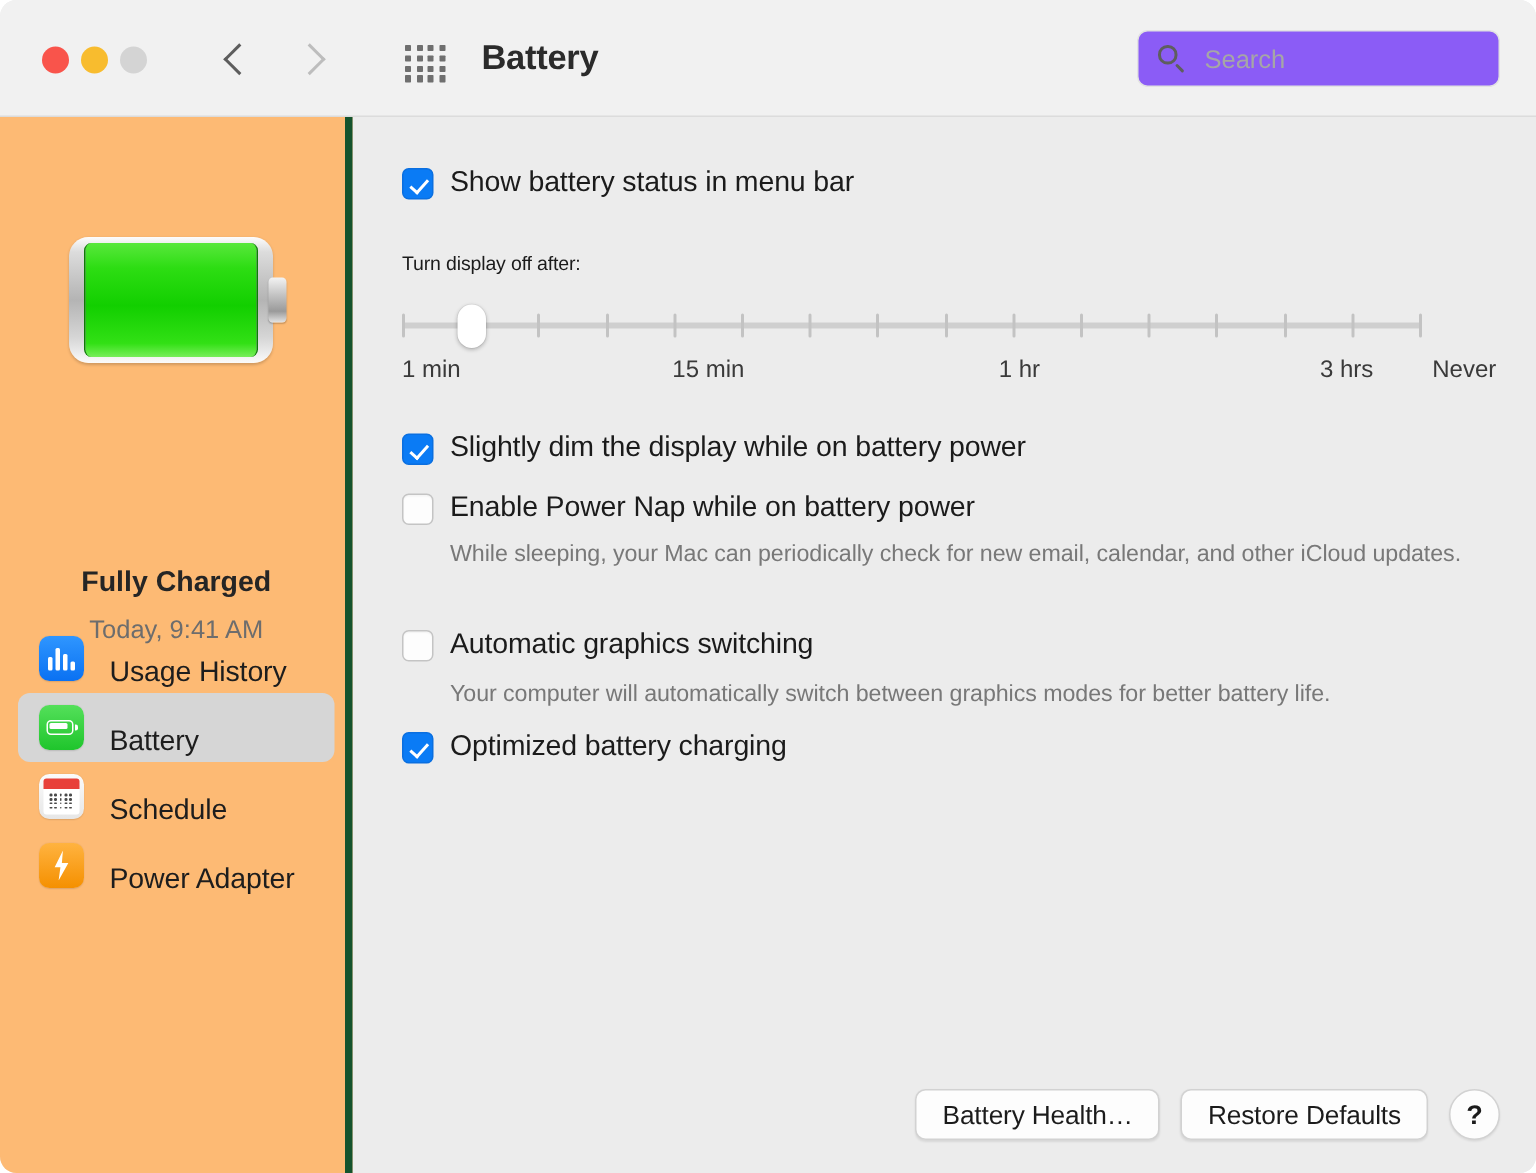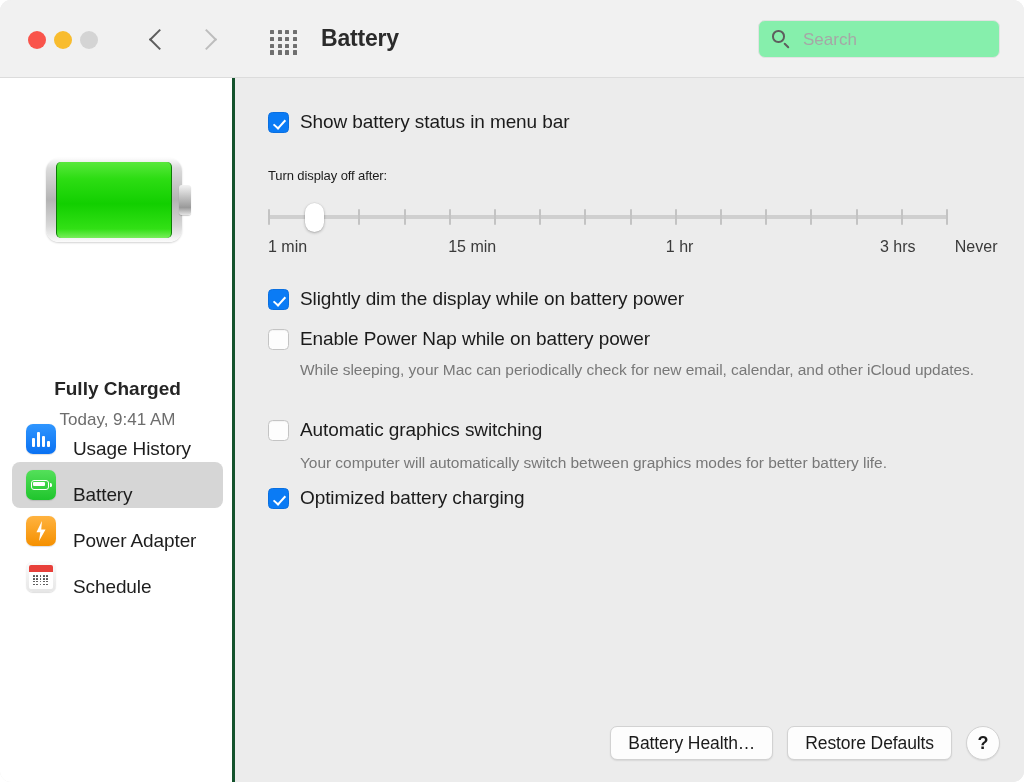--- a/index.html
+++ b/index.html
@@ -104,21 +104,21 @@
     color: #2b2b2b;
     letter-spacing: -0.2px;
   }
 
   .search-box {
     position: absolute;
     top: 20px;
     right: 24px;
     width: 242px;
     height: 38px;
-    background: #86efac;
+    background: #8b5cf6;
     border: 1px solid #e2e2e2;
     border-radius: 7px;
     box-sizing: border-box;
   }
   .search-icon {
     position: absolute;
     top: 9px; left: 13px;
     width: 19px; height: 19px;
     display: block;
   }
@@ -151,22 +151,22 @@
     color: #2b2b2b;
   }
   .search-input::placeholder { color: #a6a6a6; }
 
   
   .sidebar {
     position: absolute;
     top: 78px; left: 0;
     width: 235px;
     height: 704px;
-    background: #ffffff;
-    border-right: 3px solid #14532d;
+    background: #fdba74;
+    border-right: 5px solid #14532d;
     box-sizing: border-box;
   }
 
   .battery-art {
     position: absolute;
     top: 80px;
     left: 46px;
     width: 145px;
     height: 84px;
   }
@@ -548,27 +548,20 @@
 
       <div class="nav-item selected">
         <span class="nav-tile tile-batt">
           <span class="shape"></span>
             <span class="cap"></span>
         </span>
         <span class="nav-label">Battery</span>
       </div>
 
       <div class="nav-item">
-        <span class="nav-tile tile-power">
-          <span class="bolt"></span>
-        </span>
-        <span class="nav-label">Power Adapter</span>
-      </div>
-
-      <div class="nav-item">
         <span class="nav-tile tile-sched">
           <span class="cal-top"></span>
             <span class="cal-body"></span>
           <span class="dots">
             <i></i>
               <i></i>
               <i></i>
               <i></i>
               <i></i>
             <i></i>
@@ -582,20 +575,27 @@
               <i></i>
               <i></i>
             <i></i>
               <i></i>
               <i></i>
               <i></i>
               <i></i>
           </span>
         </span>
         <span class="nav-label">Schedule</span>
+      </div>
+
+      <div class="nav-item">
+        <span class="nav-tile tile-power">
+          <span class="bolt"></span>
+        </span>
+        <span class="nav-label">Power Adapter</span>
       </div>
 
     </div>
   </div>
 
   <div class="content">
 
     <div class="row" style="left:32px; top:33px;">
       <span class="cbox on"></span>
       <span class="cb-label">Show battery status in menu bar</span>

